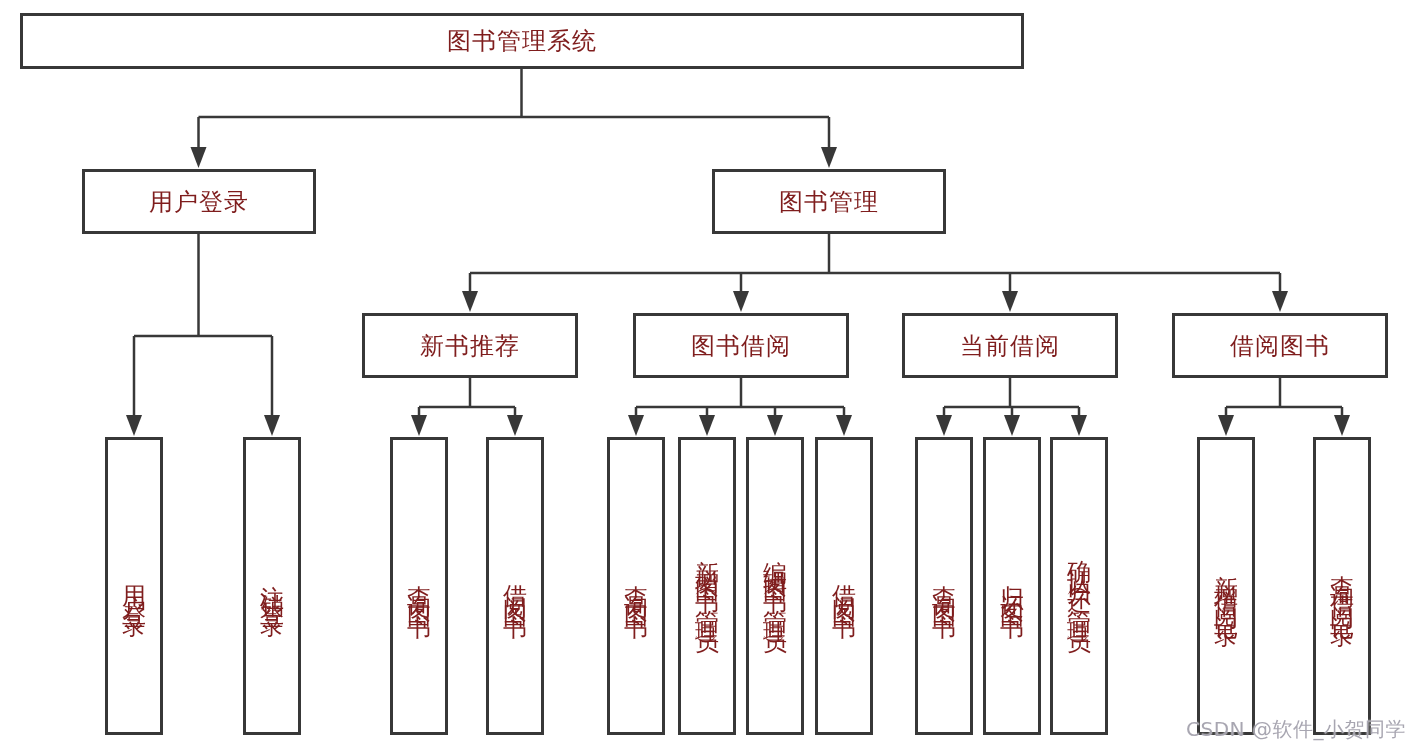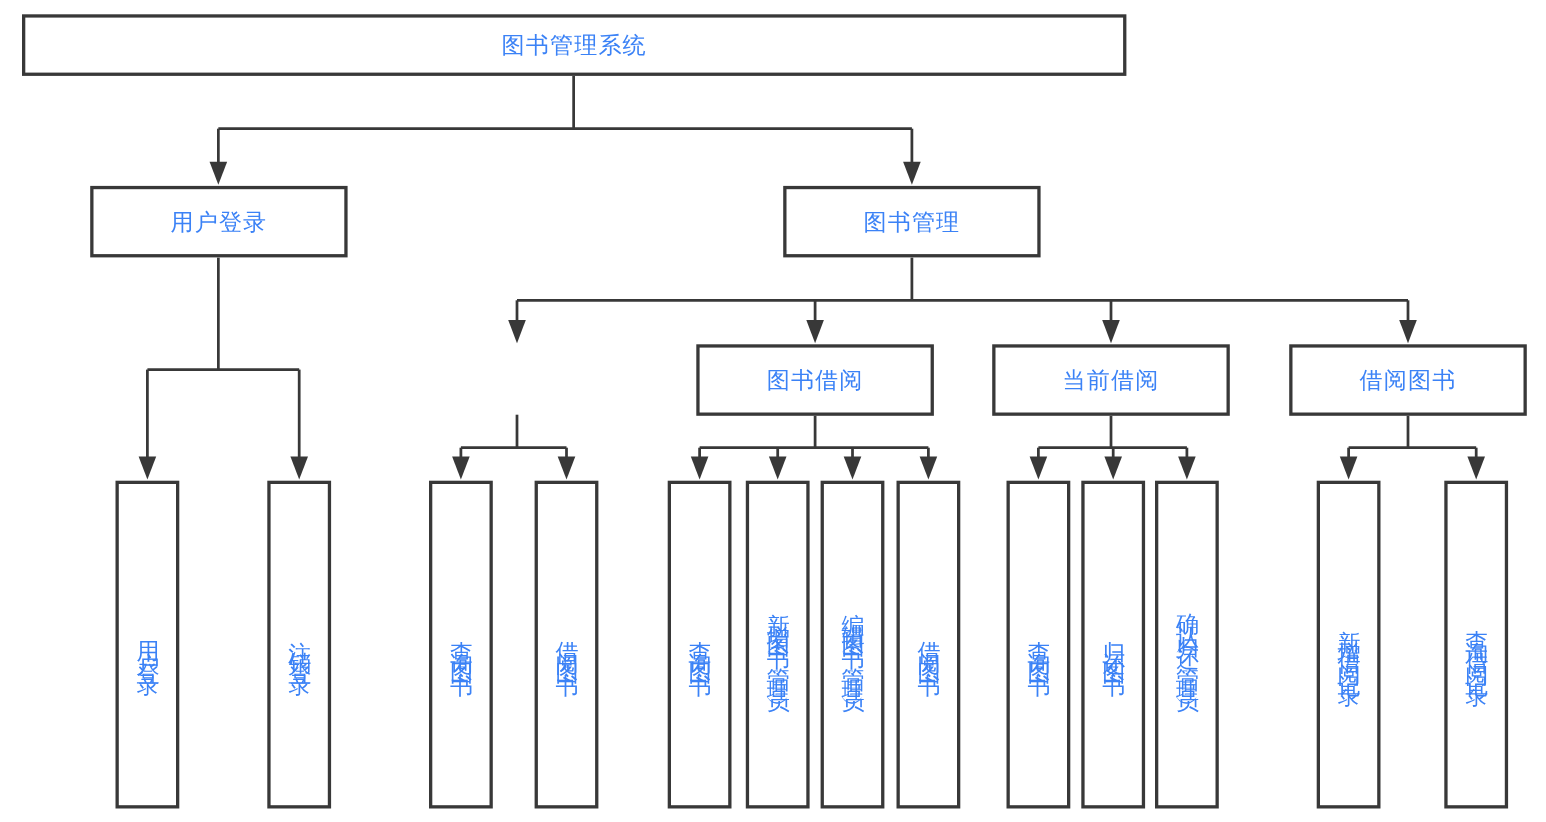--- a/index.html
+++ b/index.html
@@ -18,22 +18,22 @@
     width: 1405px; height: 747px;
   }
   .node {
     position: absolute;
     box-sizing: border-box;
     border: 3px solid #383838;
     background: #ffffff;
     display: flex;
     align-items: center;
     justify-content: center;
-    font-size: 21px;
-    color: #3b82f6;
+    font-size: 24px;
+    color: #7f1d1d;
     letter-spacing: 1px;
     z-index: 2;
   }
   .box-v span {
     writing-mode: vertical-rl;
     text-orientation: mixed;
     letter-spacing: 10px;
     line-height: 1;
     white-space: nowrap;
   }
@@ -152,20 +152,23 @@
     <span>图书管理系统</span>
   </div>
 
   <div class="node n-l2a">
     <span>用户登录</span>
   </div>
   <div class="node n-l2b">
     <span>图书管理</span>
   </div>
 
+  <div class="node n-l3a">
+    <span>新书推荐</span>
+  </div>
   <div class="node n-l3b">
     <span>图书借阅</span>
   </div>
   <div class="node n-l3c">
     <span>当前借阅</span>
   </div>
   <div class="node n-l3d">
     <span>借阅图书</span>
   </div>
 
@@ -202,14 +205,15 @@
   <div class="node box-v leaf n-f11">
     <span>确认归还（管理员）</span>
   </div>
   <div class="node box-v leaf n-f12">
     <span>新增借阅记录</span>
   </div>
   <div class="node box-v leaf n-f13">
     <span>查询借阅记录</span>
   </div>
 
+  <div class="watermark">CSDN @软件_小贺同学</div>
 
 </div>
 
 </body></html>

